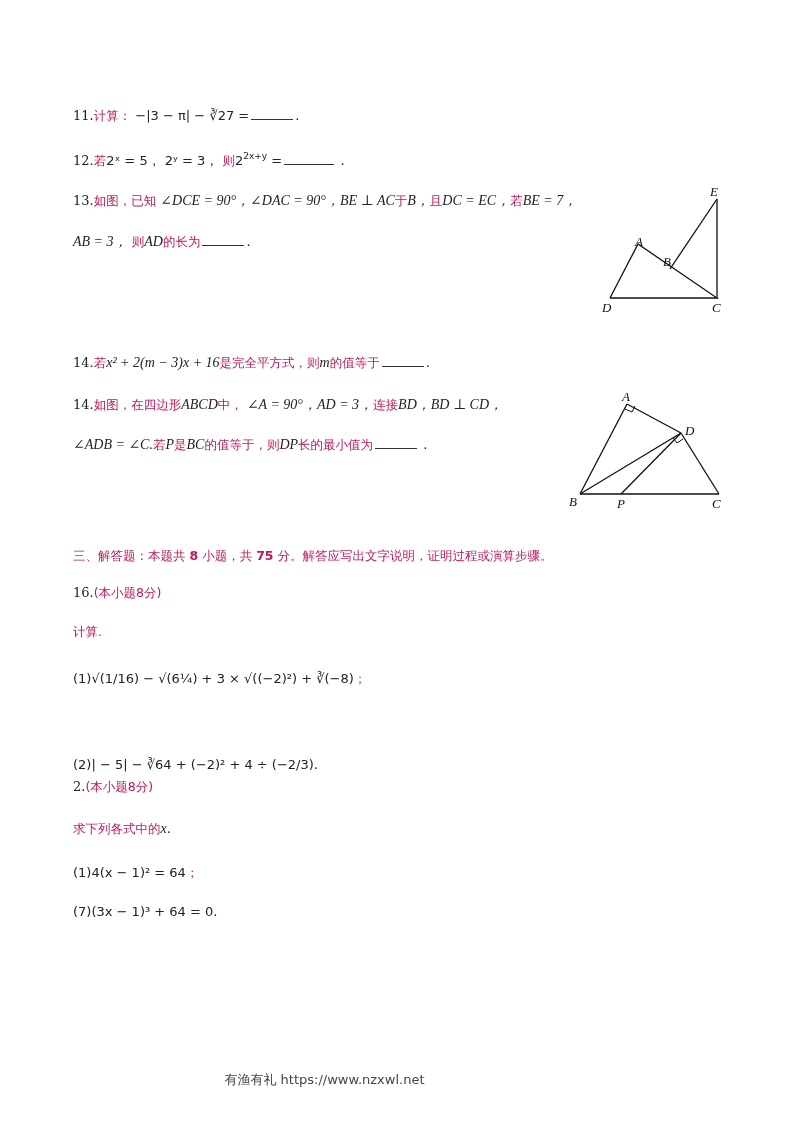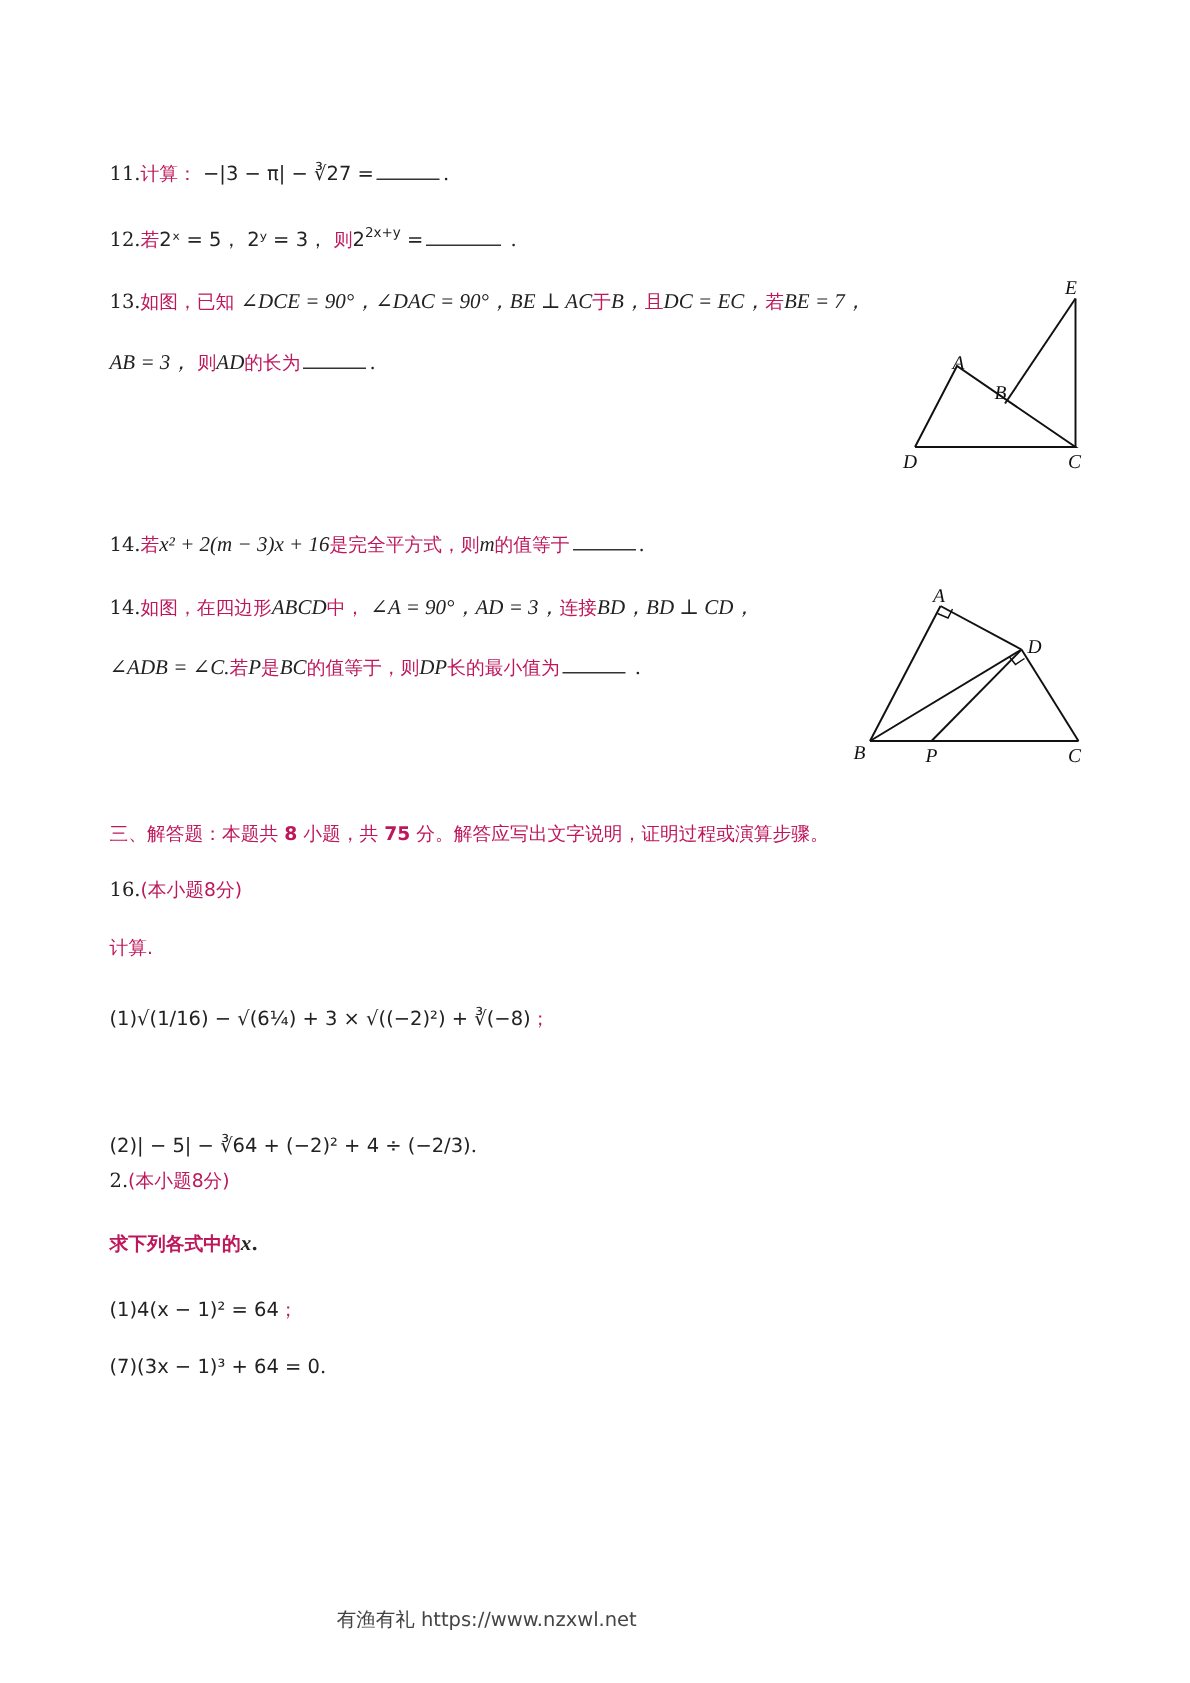--- a/index.html
+++ b/index.html
@@ -92,21 +92,21 @@
 <div class="line" style="top:670px;">
   <span class="mn">(1)√(1/16) − √(6¼) + 3 × √((−2)²) + ∛(−8)</span><span class="cn">；</span>
 </div>
 <div class="line" style="top:756px;">
   <span class="mn">(2)| − 5| − ∛64 + (−2)² + 4 ÷ (−2/3)</span><span>.</span>
 </div>
 
 <div class="line" style="top:778px;">
   <span>2.</span><span class="cn">(本小题8分)</span>
 </div>
-<div class="line" style="top:820px;font-weight:bold;">
+<div class="line" style="top:820px;">
   <span class="cn">求下列各式中的</span><span class="m">x</span><span>.</span>
 </div>
 <div class="line" style="top:864px;">
   <span class="mn">(1)4(x − 1)² = 64</span><span class="cn">；</span>
 </div>
 <div class="line" style="top:903px;">
   <span class="mn">(7)(3x − 1)³ + 64 = 0</span><span>.</span>
 </div>
 
 <div class="footer">有渔有礼 https://www.nzxwl.net</div>

